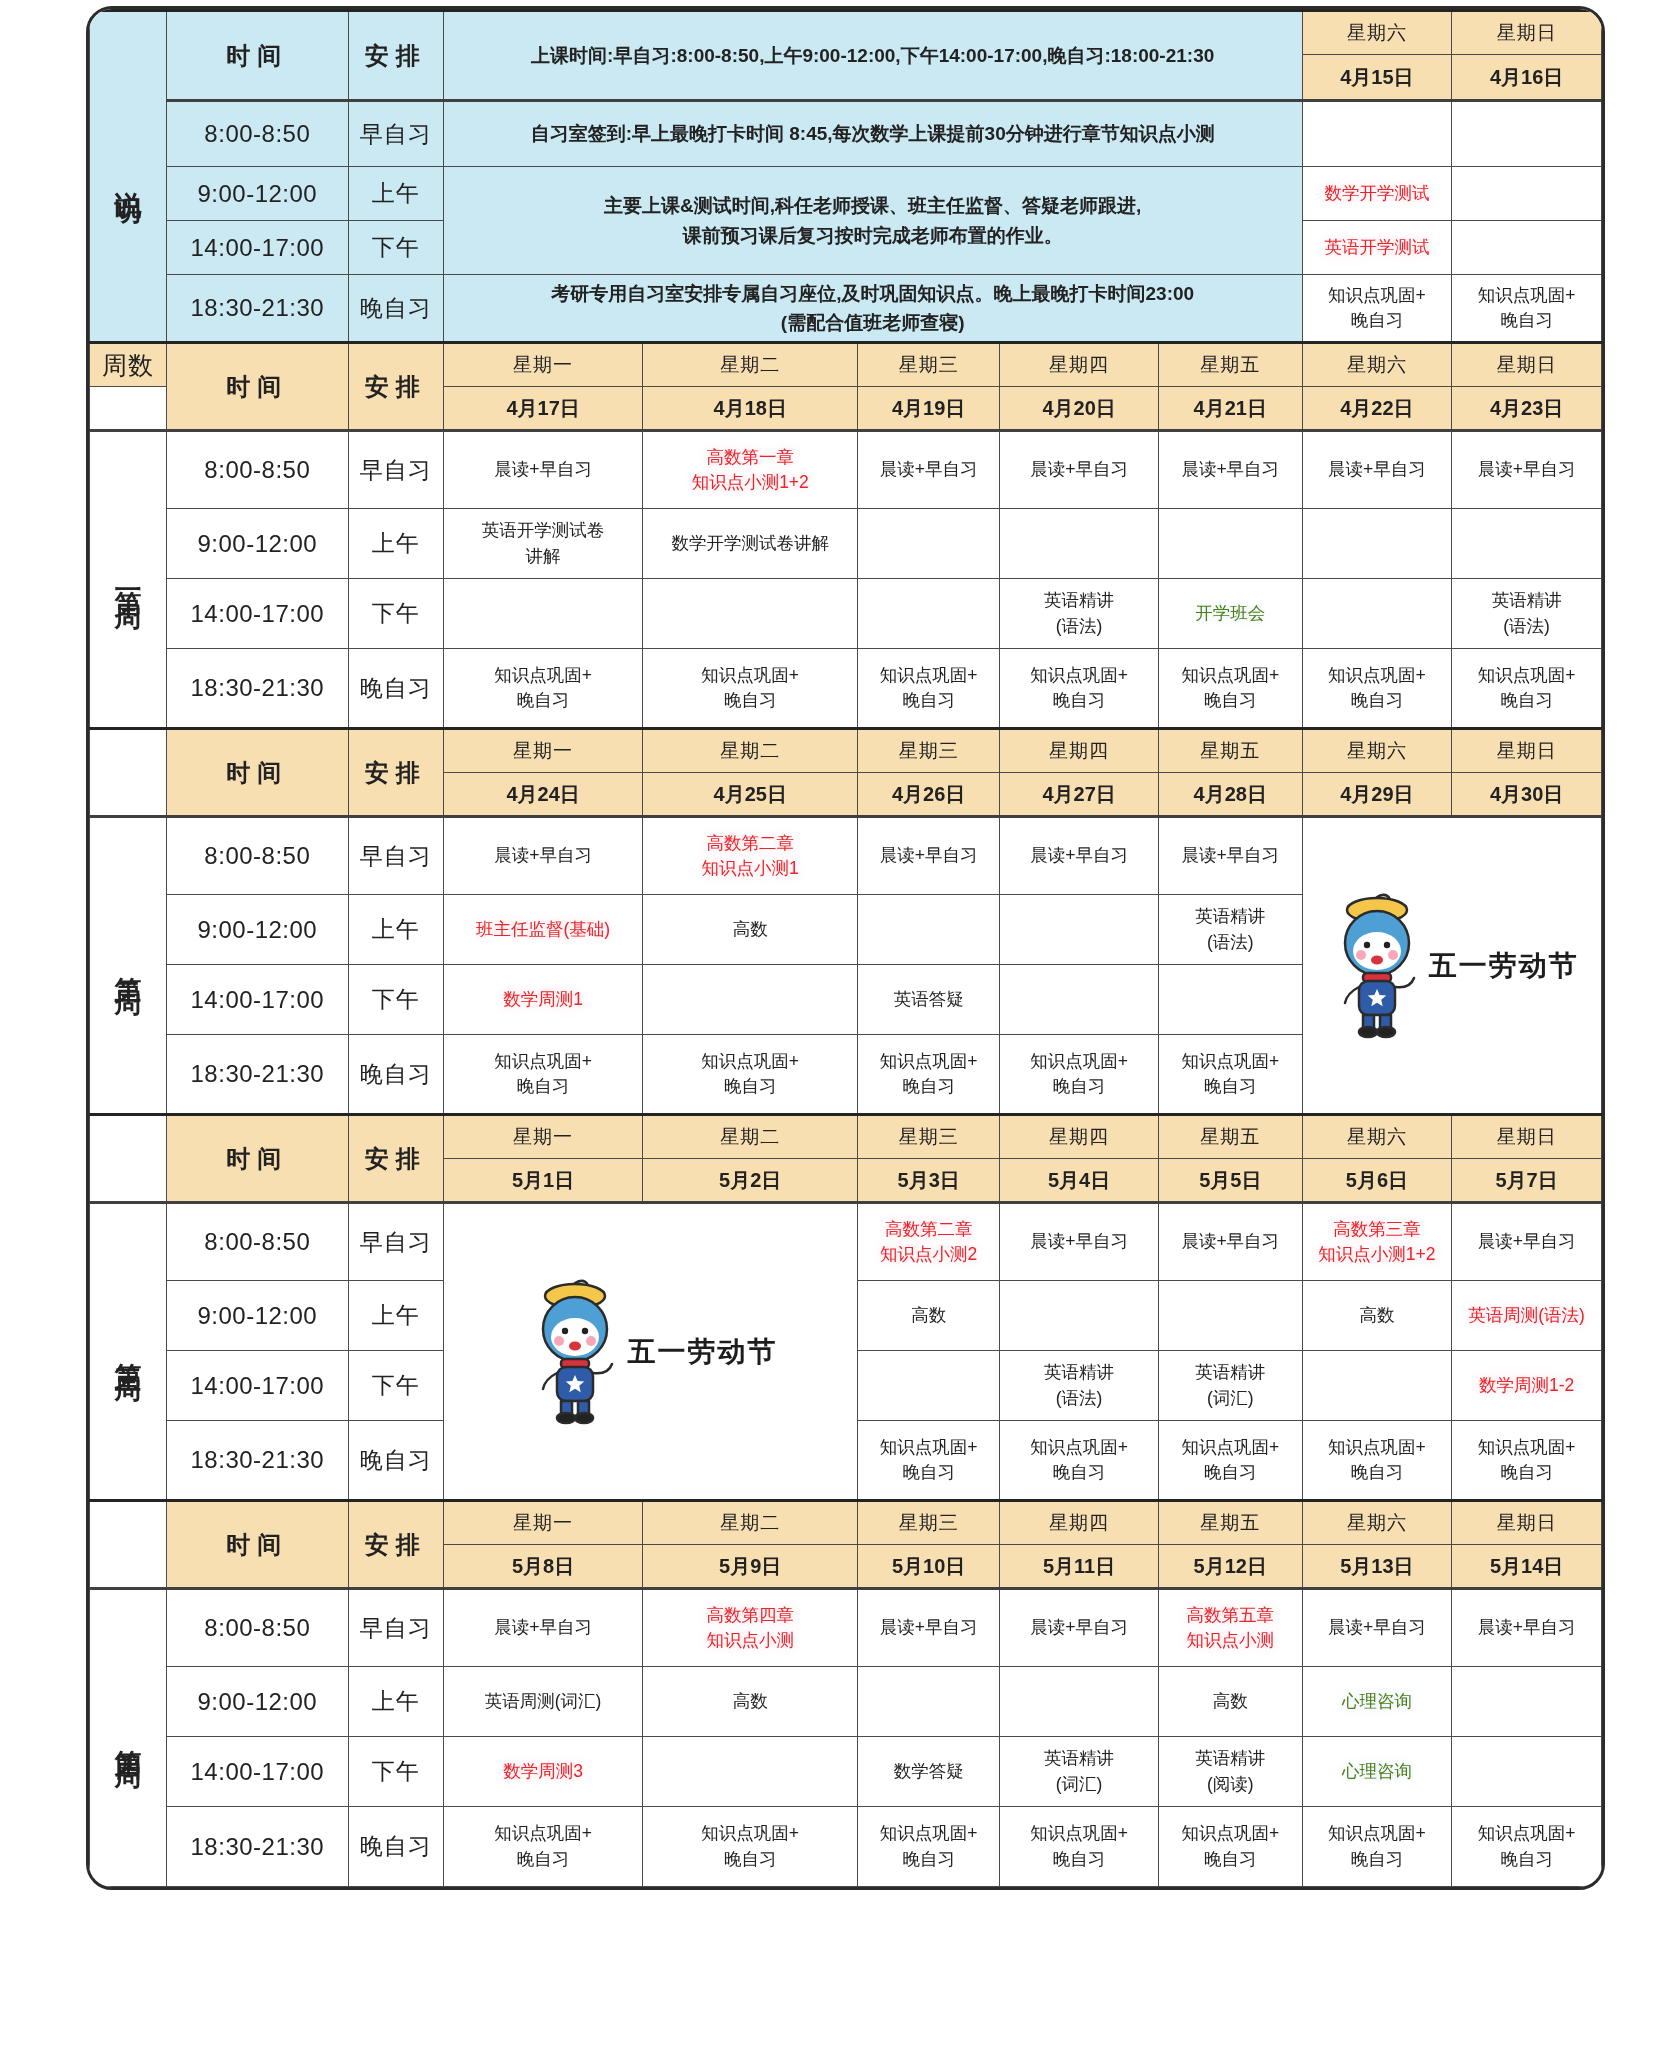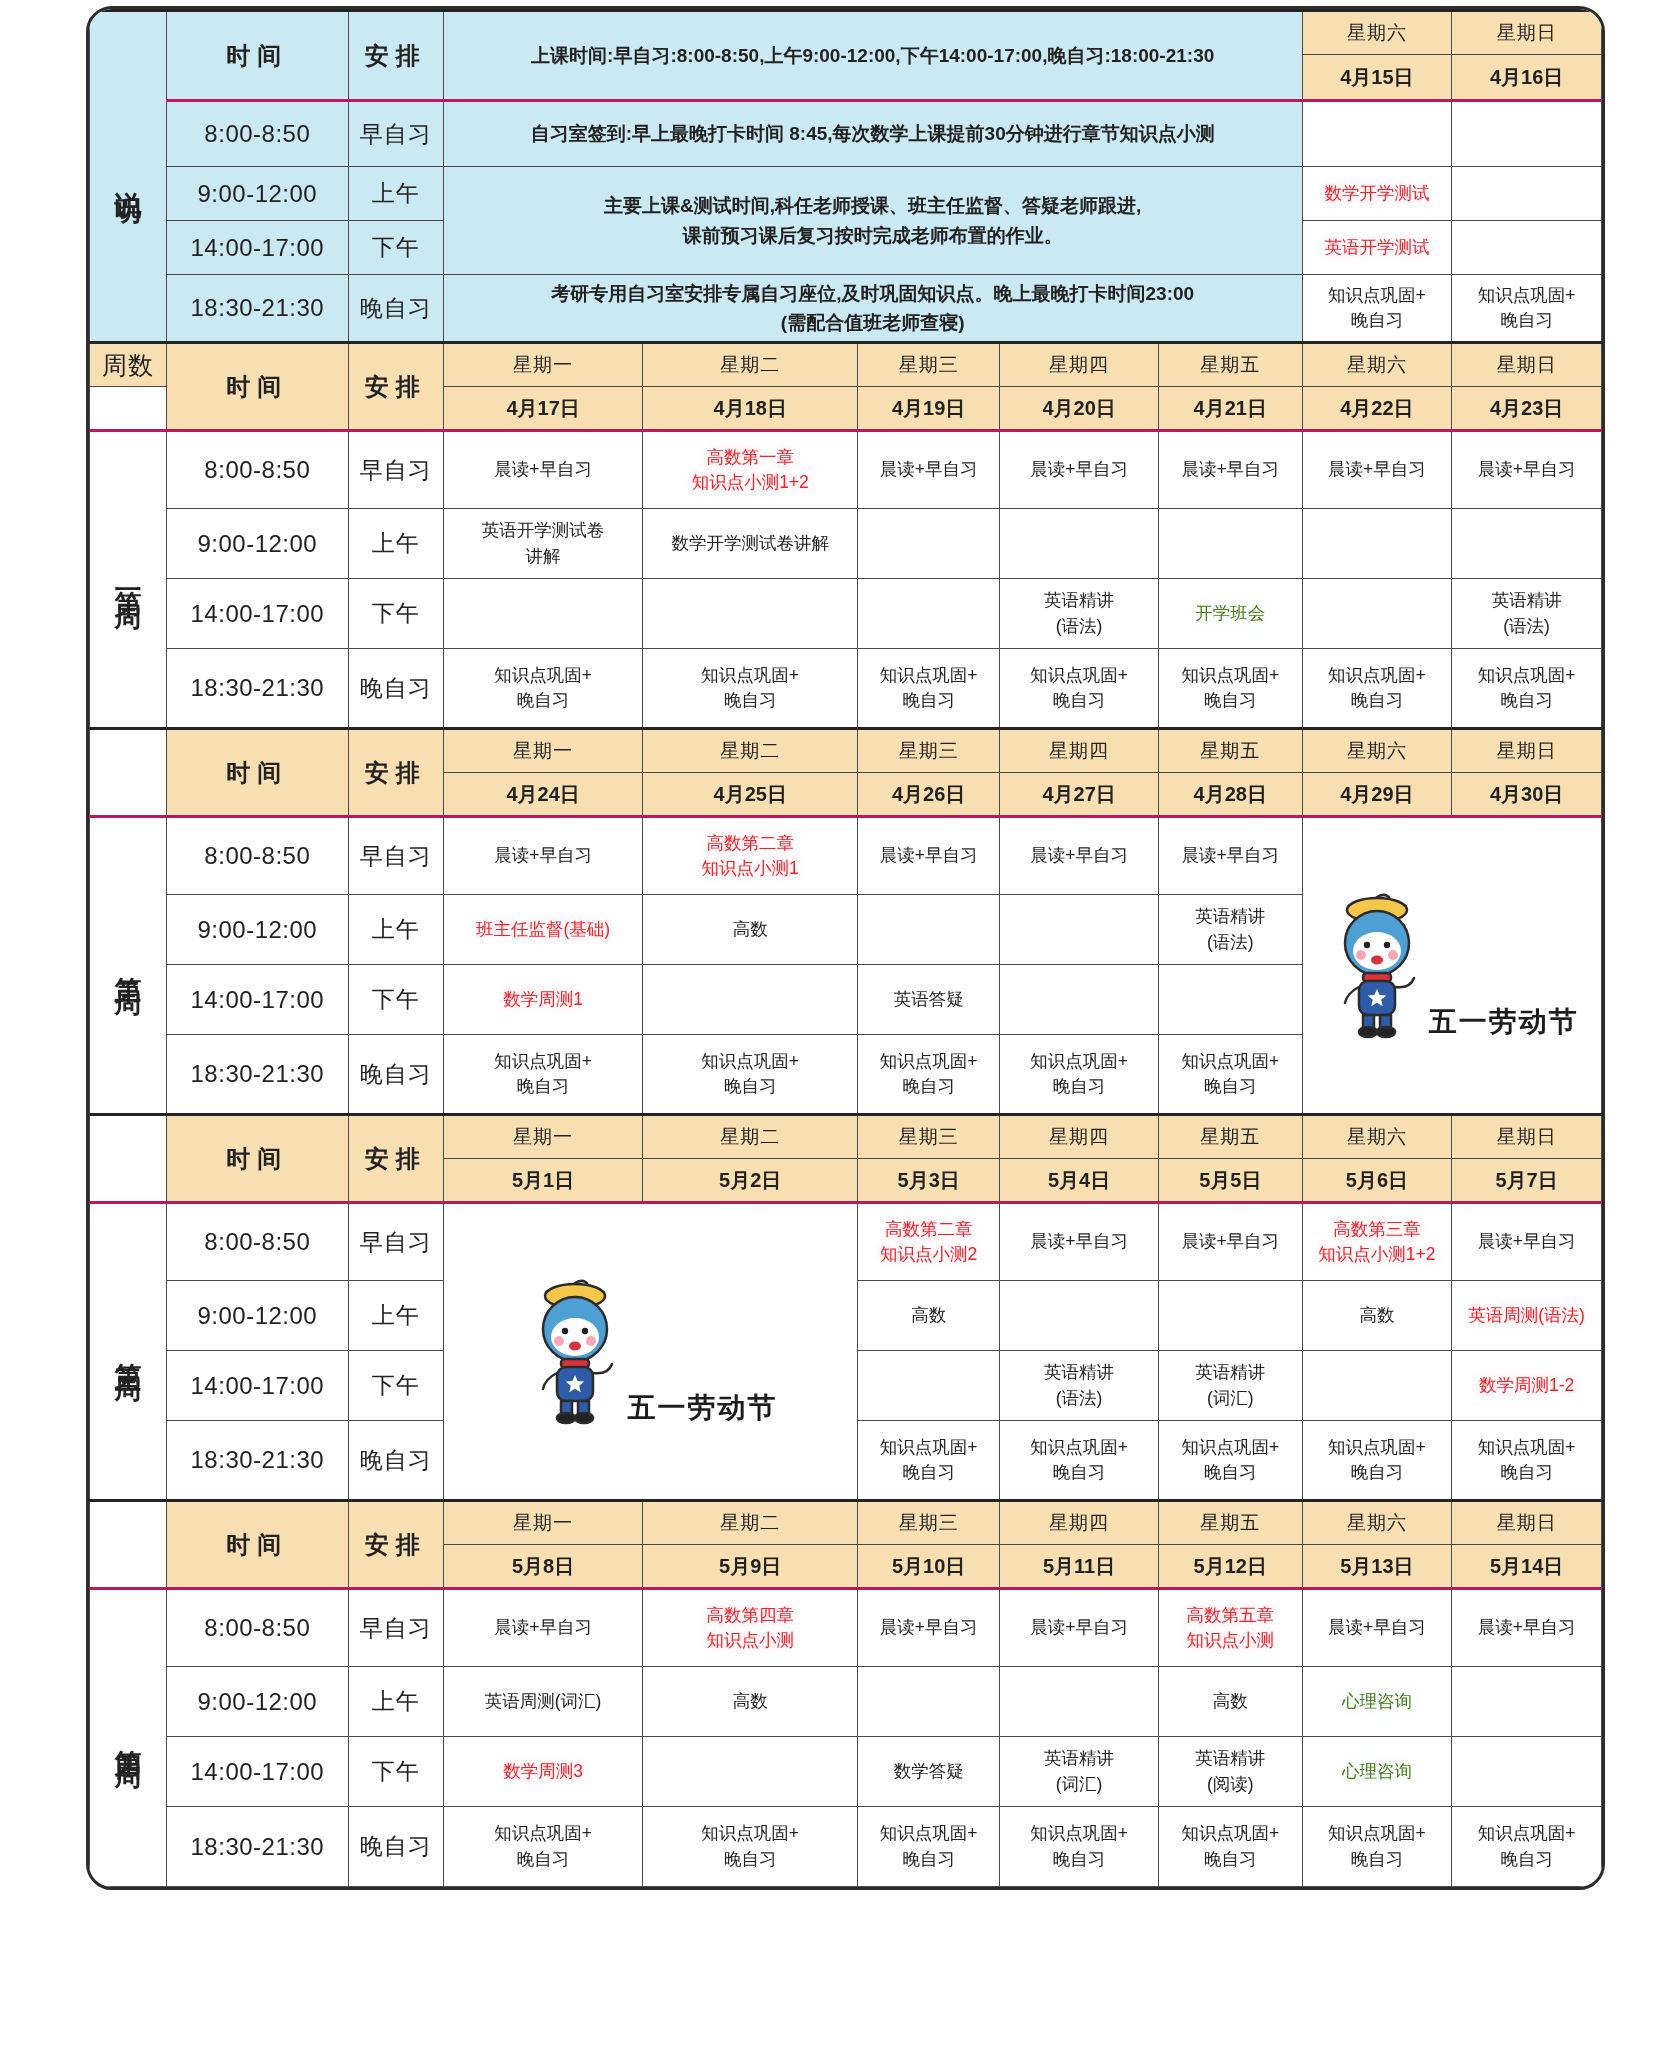--- a/index.html
+++ b/index.html
@@ -4,35 +4,35 @@
 <style>
   html,body{margin:0;padding:0;background:#ffffff;}
   body{width:1675px;font-family:"Liberation Sans","DejaVu Sans",sans-serif;color:#222;}
   .title{ text-align:center; padding:30px 0 24px; font-size:55px; font-weight:bold; letter-spacing:3px; }
   .title .hl{ color:#F7A123; }
   .title .tail{ color:#3B3B3B; }
   .table-wrap{ margin:6px 70px 18px 86px; border:3px solid #2c2c2c; border-radius:26px; overflow:hidden; background:#fff; }
   table{ width:100%; border-collapse:collapse; table-layout:fixed; }
   td,th{ border:1.7px solid #4a4a4a; text-align:center; vertical-align:middle; padding:2px 3px; font-weight:normal; }
   tr.block-first td, tr.block-first th{ border-top:3.4px solid #242424; }
-  tr.content-first td, tr.content-first th{ border-top:3px solid #be185d; }
+  tr.content-first td, tr.content-first th{ border-top:3px solid #404040; }
   .bg-blue{ background:#CBE9F3; }
   .bg-tan{ background:#F8DFB2; }
   .side-label{ writing-mode:vertical-rl; text-orientation:upright; font-size:27px; font-weight:bold; letter-spacing:7px; }
   .t-head{ font-size:24px; font-weight:bold; letter-spacing:7px; }
   .weeknum{ font-size:25px; font-weight:normal; letter-spacing:1px;margin-left:42px; }
   .t-time{ font-size:24px; letter-spacing:.5px; }
   .t-arr{ font-size:23px; letter-spacing:1px; }
   .day{ font-size:19px; font-weight:500; letter-spacing:1px;margin-left:12px; }
   .date{ font-size:20px; font-weight:bold; }
   .info{ font-size:19px; font-weight:bold; line-height:1.55; white-space:pre-line; }
   .cell{ font-size:17.5px; line-height:1.45; white-space:pre-line; }
   .red{ color:#E8252B; text-shadow:0 0 8px rgba(250,120,150,.38); }
   .blue{ color:#4d7c0f; text-shadow:0 0 8px rgba(120,180,250,.38); }
-  .holiday-box{ display:flex; align-items:flex-end; justify-content:center; gap:0; }
+  .holiday-box{ display:flex; align-items:center; justify-content:center; gap:0; }
   .holiday-label{ font-size:28px; font-weight:bold; color:#1d1d1d; letter-spacing:2px; }
 </style>
 </head>
 <body>
 
 <div>
 
   <div class="table-wrap">
     <table id="schedule">
       <colgroup>

